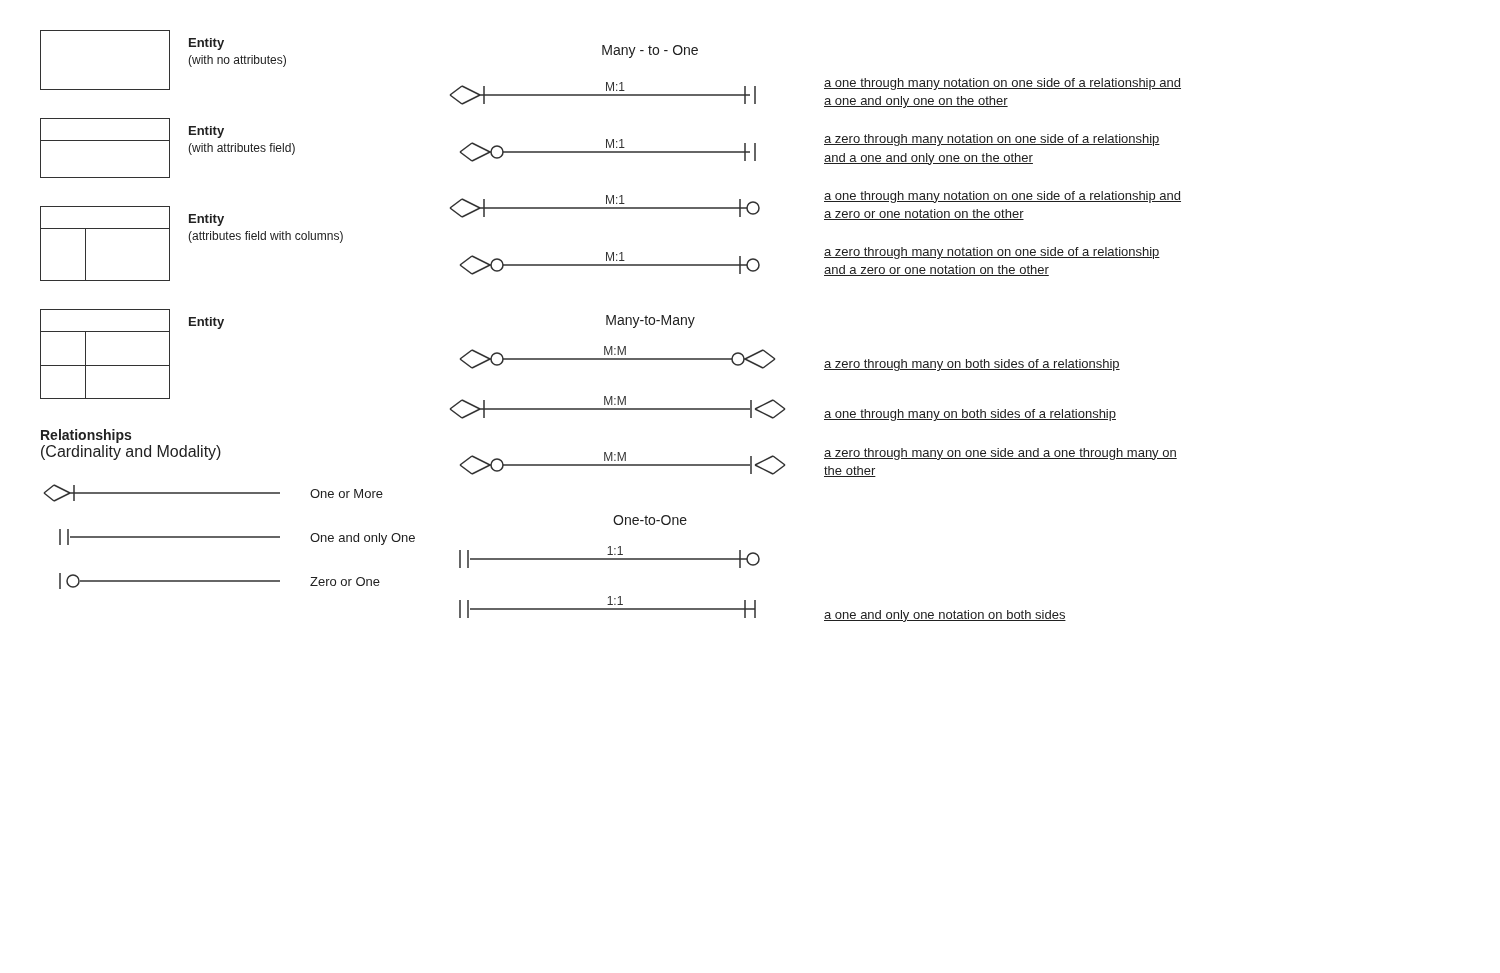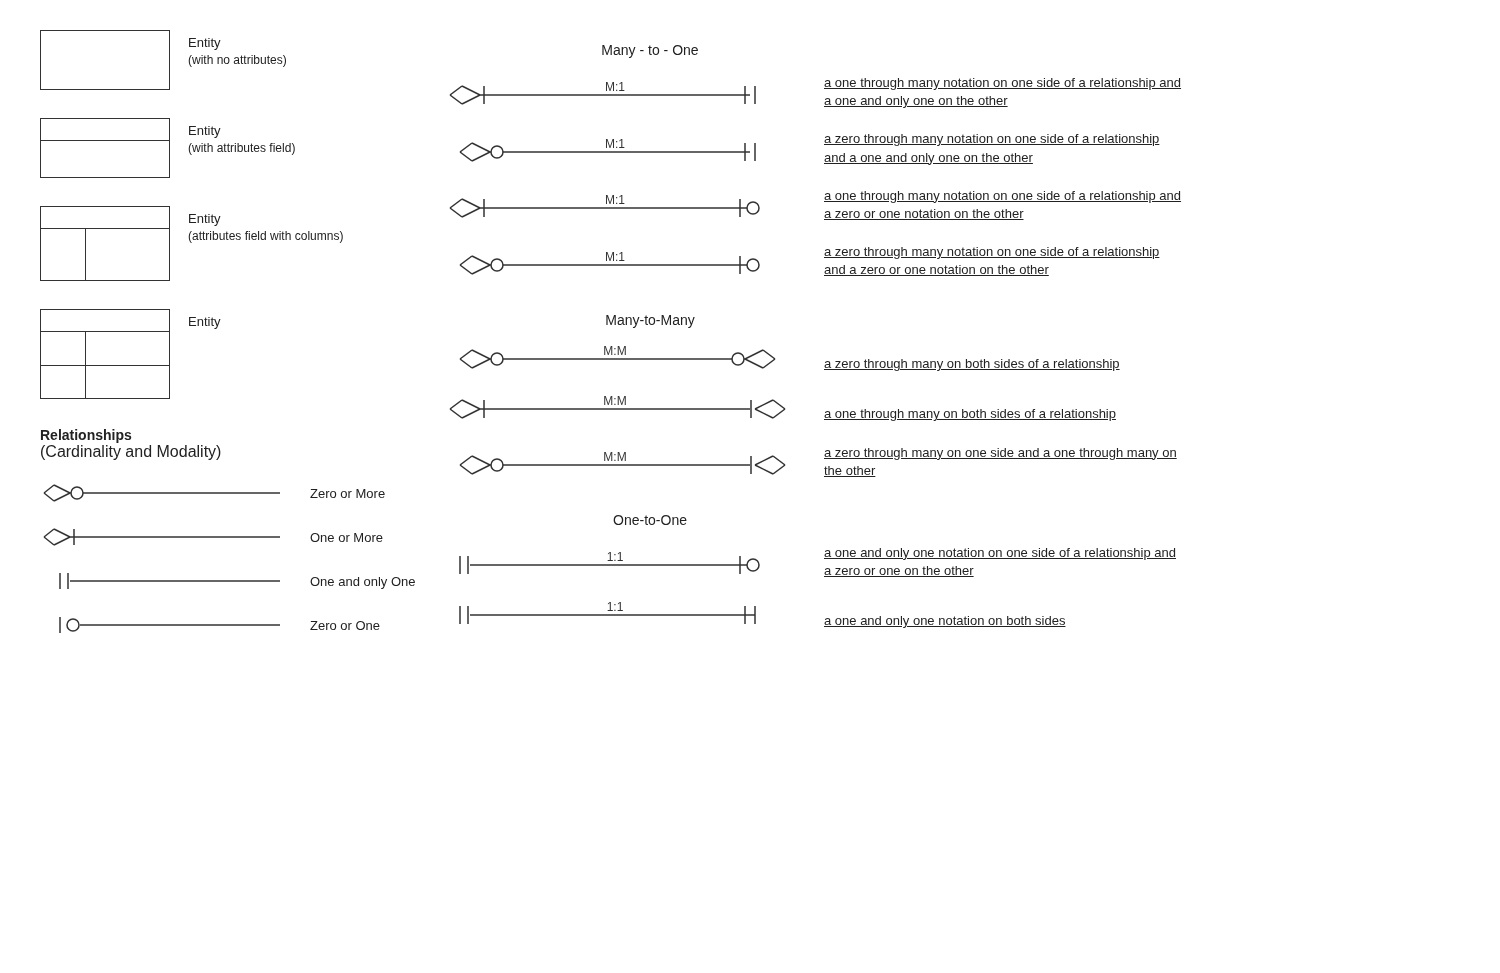--- a/index.html
+++ b/index.html
@@ -36,21 +36,21 @@
       flex-shrink: 0;
     }
 
     .entity-label {
       padding-top: 4px;
       font-size: 13px;
       line-height: 1.4;
     }
 
     .entity-label .main-label {
-      font-weight: normal;
+      font-weight: bold;
     }
 
     .entity-label .sub-label {
       font-size: 12px;
     }
 
     
     .box-plain {
       width: 130px;
       height: 60px;
@@ -267,34 +267,20 @@
       <div class="entity-label">
         <div class="main-label">Entity</div>
       </div>
     </div>
 
     <div class="relationships-header">
       <div class="title">Relationships</div>
       <div class="subtitle">(Cardinality and Modality)</div>
     </div>
 
-    <div class="notation-line">
-      <svg width="260" height="28" class="line-svg">
-
-        <line x1="30" y1="14" x2="240" y2="14" stroke="#333" stroke-width="1.5"></line>
-
-        <line x1="30" y1="14" x2="14" y2="6" stroke="#333" stroke-width="1.5"></line>
-        <line x1="30" y1="14" x2="14" y2="22" stroke="#333" stroke-width="1.5"></line>
-        <line x1="14" y1="6" x2="4" y2="14" stroke="#333" stroke-width="1.5"></line>
-        <line x1="14" y1="22" x2="4" y2="14" stroke="#333" stroke-width="1.5"></line>
-
-        <circle cx="37" cy="14" r="6" fill="white" stroke="#333" stroke-width="1.5"></circle>
-      </svg>
-      <span class="line-label">Zero or More</span>
-    </div>
 
     <div class="notation-line">
       <svg width="260" height="28" class="line-svg">
         <line x1="30" y1="14" x2="240" y2="14" stroke="#333" stroke-width="1.5"></line>
 
         <line x1="30" y1="14" x2="14" y2="6" stroke="#333" stroke-width="1.5"></line>
         <line x1="30" y1="14" x2="14" y2="22" stroke="#333" stroke-width="1.5"></line>
         <line x1="14" y1="6" x2="4" y2="14" stroke="#333" stroke-width="1.5"></line>
         <line x1="14" y1="22" x2="4" y2="14" stroke="#333" stroke-width="1.5"></line>
 
@@ -468,21 +454,20 @@
       <svg width="360" height="30" class="rel-svg">
         <line x1="30" y1="15" x2="315" y2="15" stroke="#333" stroke-width="1.5"></line>
 
         <line x1="20" y1="6" x2="20" y2="24" stroke="#333" stroke-width="1.5"></line>
         <line x1="28" y1="6" x2="28" y2="24" stroke="#333" stroke-width="1.5"></line>
         <text x="175" y="11" text-anchor="middle" font-size="12" fill="#333">1:1</text>
 
         <line x1="300" y1="6" x2="300" y2="24" stroke="#333" stroke-width="1.5"></line>
         <circle cx="313" cy="15" r="6" fill="white" stroke="#333" stroke-width="1.5"></circle>
       </svg>
-      <span class="rel-desc">a one and only one notation on one side of a relationship and a zero or one on the other</span>
     </div>
 
     <div class="rel-row">
       <svg width="360" height="30" class="rel-svg">
         <line x1="30" y1="15" x2="315" y2="15" stroke="#333" stroke-width="1.5"></line>
 
         <line x1="20" y1="6" x2="20" y2="24" stroke="#333" stroke-width="1.5"></line>
         <line x1="28" y1="6" x2="28" y2="24" stroke="#333" stroke-width="1.5"></line>
         <text x="175" y="11" text-anchor="middle" font-size="12" fill="#333">1:1</text>
 

